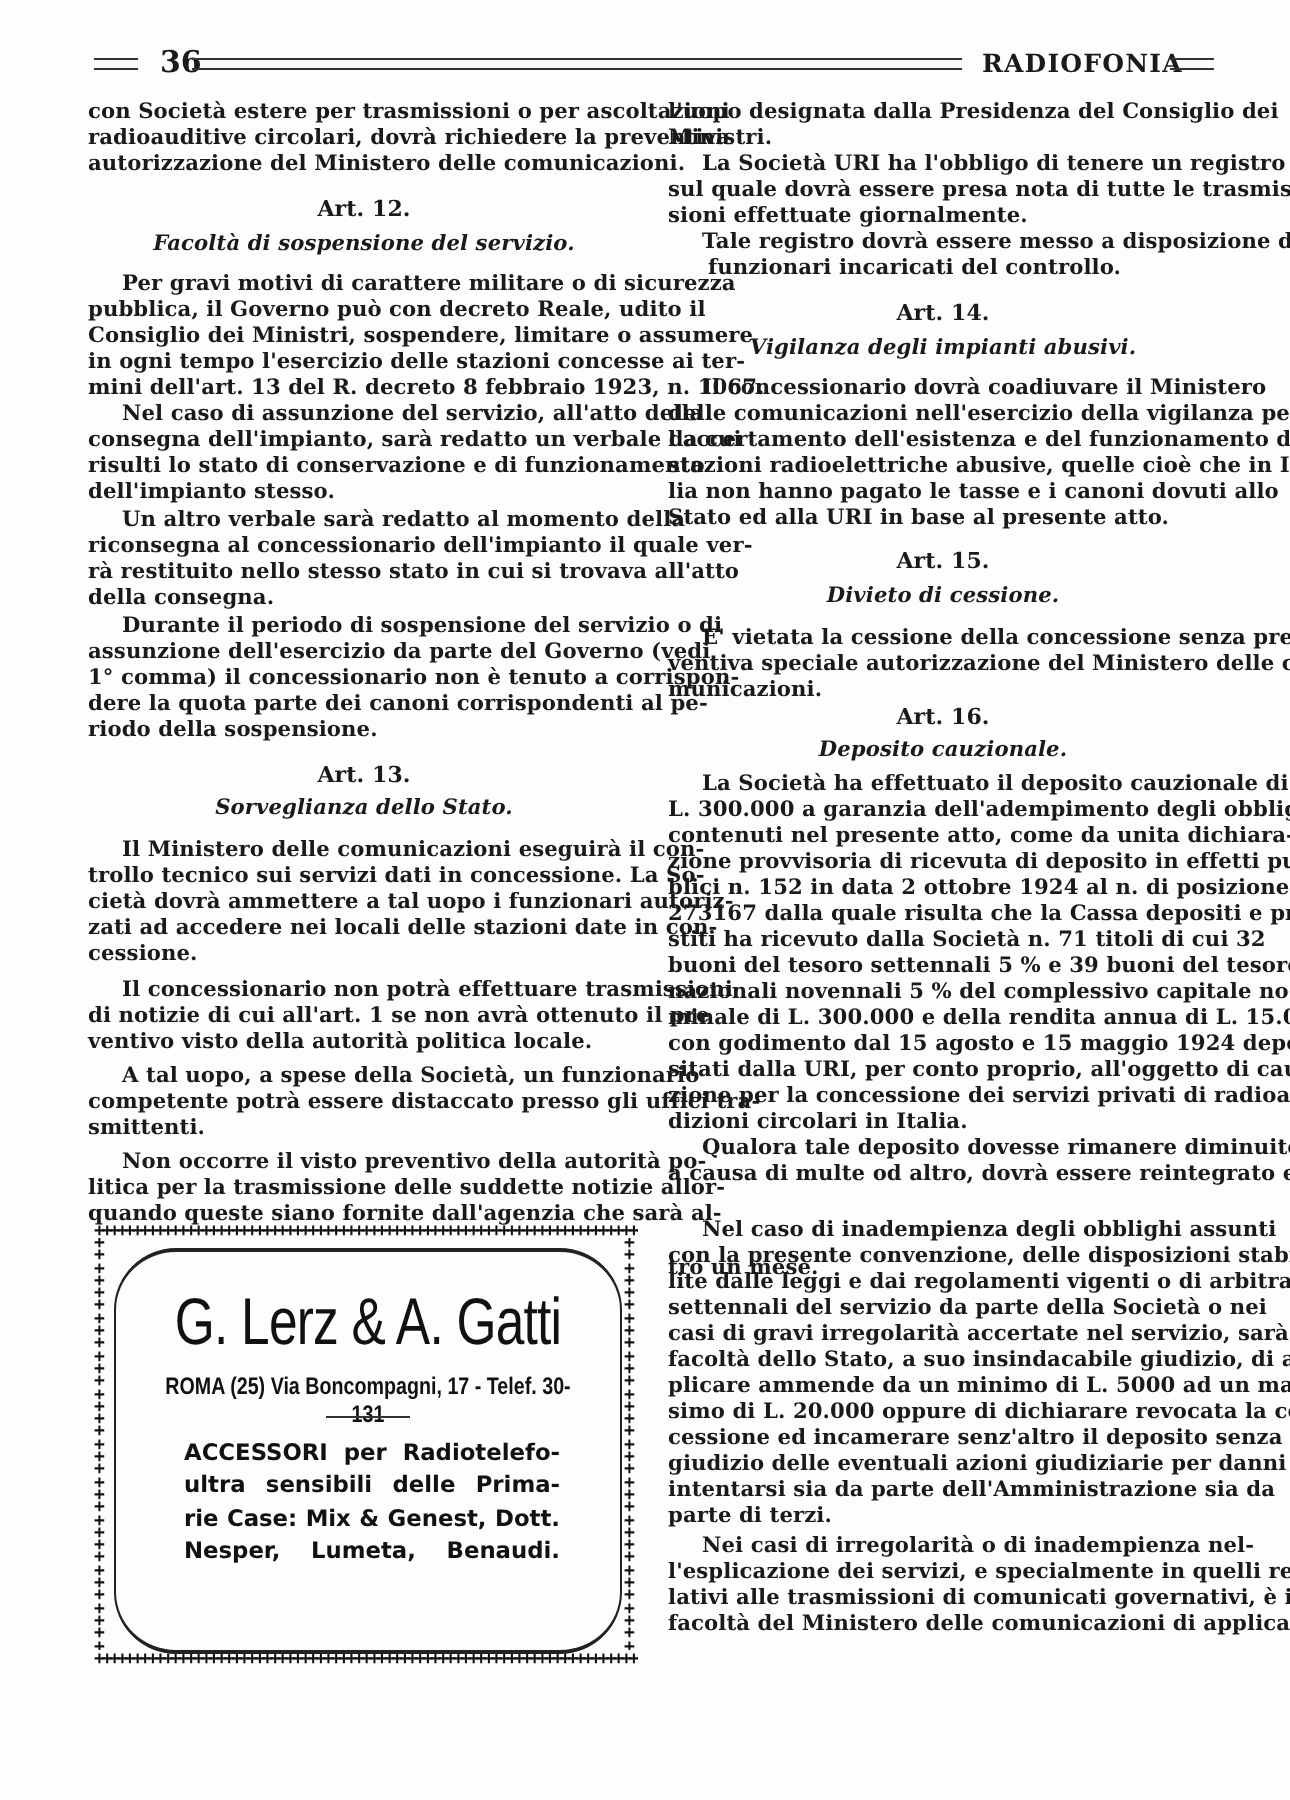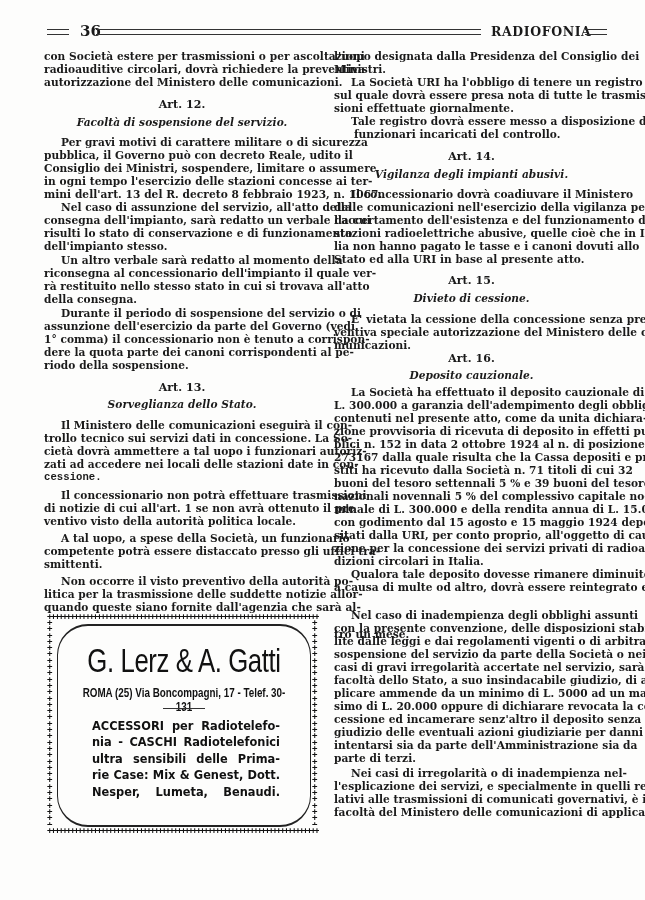--- a/index.html
+++ b/index.html
@@ -83,21 +83,21 @@
     <div class="ln j" style="top:346px; left:0; width:276px;">dere la quota parte dei canoni corrispondenti al pe-</div>
     <div class="ln" style="top:359px; left:0;">riodo della sospensione.</div>
 
     <div class="ln c art" style="top:381px; left:0; width:276px;">Art. 13.</div>
     <div class="ln c it" style="top:398px; left:0; width:276px;">Sorveglianza dello Stato.</div>
 
     <div class="ln j" style="top:419px; left:17px; width:259px;">Il Ministero delle comunicazioni eseguirà il con-</div>
     <div class="ln j" style="top:432px; left:0; width:276px;">trollo tecnico sui servizi dati in concessione. La So-</div>
     <div class="ln j" style="top:445px; left:0; width:276px;">cietà dovrà ammettere a tal uopo i funzionari autoriz-</div>
     <div class="ln j" style="top:458px; left:0; width:276px;">zati ad accedere nei locali delle stazioni date in con-</div>
-    <div class="ln" style="top:471px; left:0;font-family:Liberation Mono, monospace;">cessione.</div>
+    <div class="ln" style="top:471px; left:0;">cessione.</div>
 
     <div class="ln j" style="top:489px; left:17px; width:259px;">Il concessionario non potrà effettuare trasmissioni</div>
     <div class="ln j" style="top:502px; left:0; width:276px;">di notizie di cui all'art. 1 se non avrà ottenuto il pre</div>
     <div class="ln" style="top:515px; left:0;">ventivo visto della autorità politica locale.</div>
 
     <div class="ln j" style="top:532px; left:17px; width:259px;">A tal uopo, a spese della Società, un funzionario</div>
     <div class="ln j" style="top:545px; left:0; width:276px;">competente potrà essere distaccato presso gli uffici tra-</div>
     <div class="ln" style="top:558px; left:0;">smittenti.</div>
 
     <div class="ln j" style="top:575px; left:17px; width:259px;">Non occorre il visto preventivo della autorità po-</div>
@@ -176,21 +176,20 @@
 +
 +</div>
     <div class="ad-cross-row" style="top:214px;">++++++++++++++++++++++++++++++++++++++++++++++++++++++++++++++++++++++++++</div>
 
     <div class="ad-frame">
       <div class="ad-name">G. Lerz &amp; A. Gatti</div>
       <div class="ad-addr">ROMA (25) Via Boncompagni, 17 - Telef. 30-131</div>
       <div class="ad-sep"></div>
       <div class="ad-body">
         <span class="al">ACCESSORI per Radiotelefo-</span>
-        <span class="al">nia - CASCHI Radiotelefonici</span>
         <span class="al">ultra sensibili delle Prima-</span>
         <span class="al">rie Case: Mix &amp; Genest, Dott.</span>
         <span class="al">Nesper, Lumeta, Benaudi.</span>
       </div>
     </div>
   </div>
 
   <div class="col" style="left:334px; width:275px;">
 
     <div class="ln j" style="top:50px; left:0; width:275px;">l'uopo designata dalla Presidenza del Consiglio dei</div>
@@ -238,21 +237,21 @@
     <div class="ln j" style="top:542px; left:0; width:275px;">zione per la concessione dei servizi privati di radioau-</div>
     <div class="ln" style="top:555px; left:0;">dizioni circolari in Italia.</div>
 
     <div class="ln j" style="top:568px; left:17px; width:258px;">Qualora tale deposito dovesse rimanere diminuito</div>
     <div class="ln j" style="top:581px; left:0; width:275px;">a causa di multe od altro, dovrà essere reintegrato en-</div>
     <div class="ln" style="top:628px; left:0;">tro un mese.</div>
 
     <div class="ln j" style="top:609px; left:17px; width:258px;">Nel caso di inadempienza degli obblighi assunti</div>
     <div class="ln j" style="top:622px; left:0; width:275px;">con la presente convenzione, delle disposizioni stabi-</div>
     <div class="ln j" style="top:635px; left:0; width:275px;">lite dalle leggi e dai regolamenti vigenti o di arbitraria</div>
-    <div class="ln j" style="top:648px; left:0; width:275px;">sospensione del servizio da parte della Società o nei</div>
+    <div class="ln j" style="top:648px; left:0; width:275px;">settennali del servizio da parte della Società o nei</div>
     <div class="ln j" style="top:661px; left:0; width:275px;">casi di gravi irregolarità accertate nel servizio, sarà in</div>
     <div class="ln j" style="top:674px; left:0; width:275px;">facoltà dello Stato, a suo insindacabile giudizio, di ap-</div>
     <div class="ln j" style="top:687px; left:0; width:275px;">plicare ammende da un minimo di L. 5000 ad un mas-</div>
     <div class="ln j" style="top:700px; left:0; width:275px;">simo di L. 20.000 oppure di dichiarare revocata la con-</div>
     <div class="ln j" style="top:713px; left:0; width:275px;">cessione ed incamerare senz'altro il deposito senza pre-</div>
     <div class="ln j" style="top:726px; left:0; width:275px;">giudizio delle eventuali azioni giudiziarie per danni da</div>
     <div class="ln j" style="top:739px; left:0; width:275px;">intentarsi sia da parte dell'Amministrazione sia da</div>
     <div class="ln" style="top:752px; left:0;">parte di terzi.</div>
 
     <div class="ln j" style="top:767px; left:17px; width:258px;">Nei casi di irregolarità o di inadempienza nel-</div>

